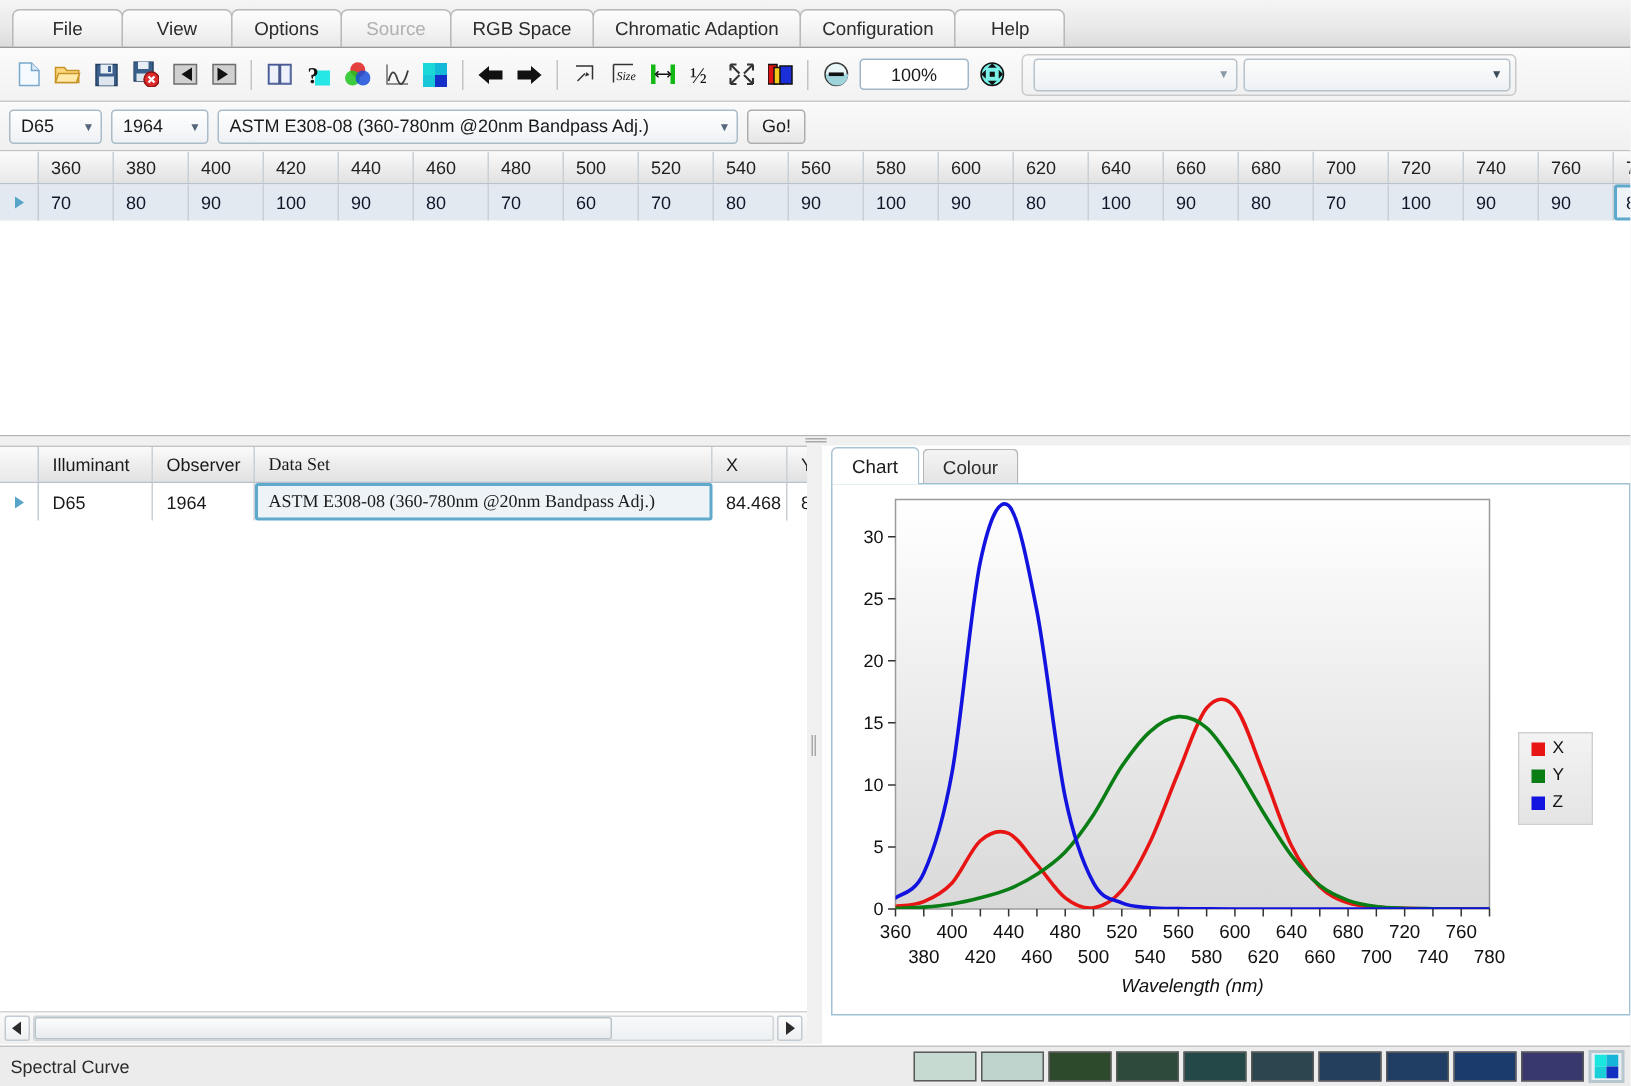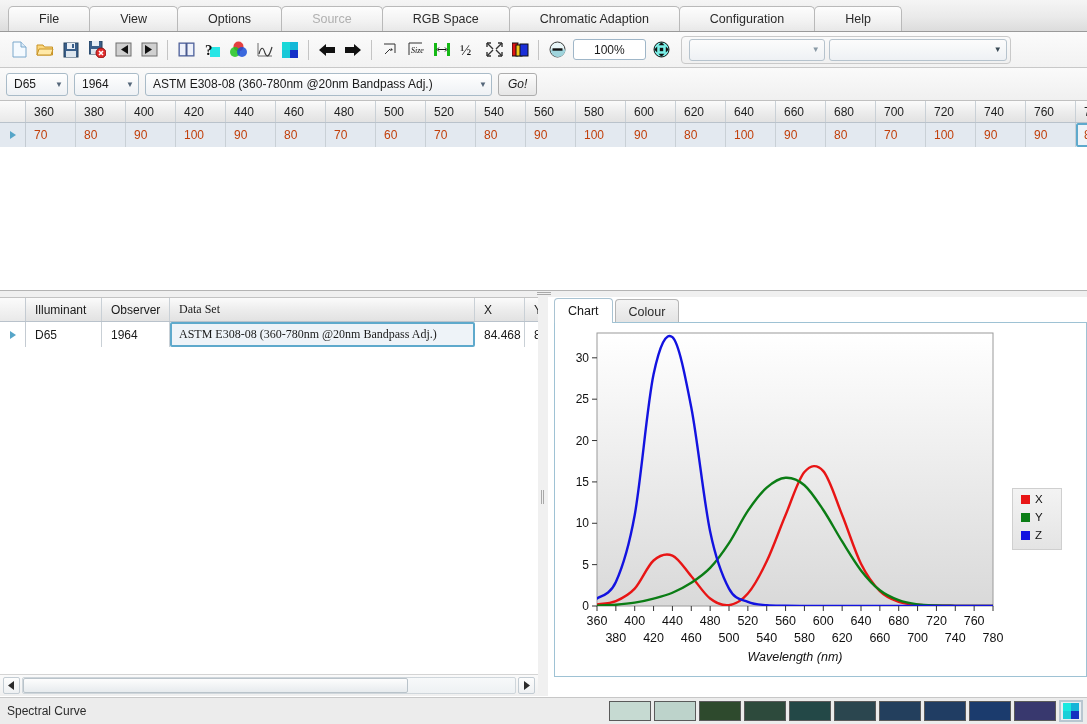--- a/index.html
+++ b/index.html
@@ -18,21 +18,21 @@
   .menubar {
     position: absolute; left: 0; top: 0; width: 1087px; height: 32px;
     background: linear-gradient(to bottom, #f5f5f5 0%, #eaeaea 55%, #dcdcdc 100%);
     border-bottom: 1px solid #9a9a9a;
     display: flex; align-items: flex-end;
     padding-left: 8px;
   }
   .menutab {
     height: 25px; min-width: 74px;
     display: flex; align-items: center; justify-content: center;
-    padding: 0 30px;
+    padding: 0 14px;
     font-size: 12.5px; color: #2b2b2b;
     background: linear-gradient(to bottom, #fdfdfd 0%, #f2f2f2 60%, #e8e8e8 100%);
     border: 1px solid #b9b9b9; border-bottom: none;
     border-radius: 5px 5px 0 0;
     margin-right: -1px;
     cursor: default;
   }
   .menutab.disabled { color: #b0b0b0; }
 
   
@@ -121,21 +121,21 @@
   }
   .tri { width:0;height:0;border-left:6px solid #56a5c8;border-top:4px solid transparent;border-bottom:4px solid transparent; }
   .g-cell {
     width: 50px; flex: 0 0 50px;
     display: flex; align-items: center;
     padding-left: 8px;
     border-right: 1px solid #c9d0d6;
     font-size: 12px;
   }
   .grid-hdr .g-cell { color:#1e1e1e; }
-  .grid-row .g-cell { background: #e3e9f0; color:#c2410c; }
+  .grid-row .g-cell { background: #e3e9f0; color:#0f172a; }
   .grid-hdr .g-fill { flex: 1; }
   .grid-row .g-fill { flex: 1; background:#e3e9f0; }
   .g-cell.selected {
     background: #eef3f8;
     border: 2px solid #5ea9cc;
     border-radius: 2px;
     padding-left: 6px;
   }
   .grid-blank { height: 144px; background: #ffffff; }
 
@@ -406,21 +406,21 @@
       <span class="arrow">▼</span>
     </div>
     <div class="sel-combo" style="width:65px;">
       <span class="cval">1964</span>
       <span class="arrow">▼</span>
     </div>
     <div class="sel-combo" style="width:347px;">
       <span class="cval">ASTM E308-08 (360-780nm @20nm Bandpass Adj.)</span>
       <span class="arrow">▼</span>
     </div>
-    <div class="btn" style="padding:0 9px;font-style:italic;">Go!</div>
+    <div class="btn" style="padding:0 9px;">Go!</div>
   </div>
 
   <div class="gridwrap">
     <div class="grid-hdr" id="grid-hdr">
       <div class="g-ind"></div>
     <div class="g-cell">360</div>
         <div class="g-cell">380</div>
         <div class="g-cell">400</div>
         <div class="g-cell">420</div>
         <div class="g-cell">440</div>

